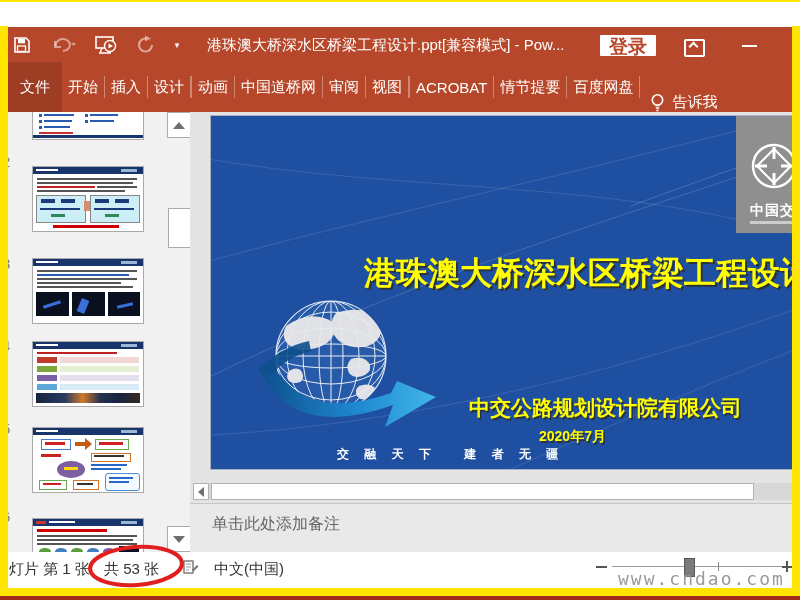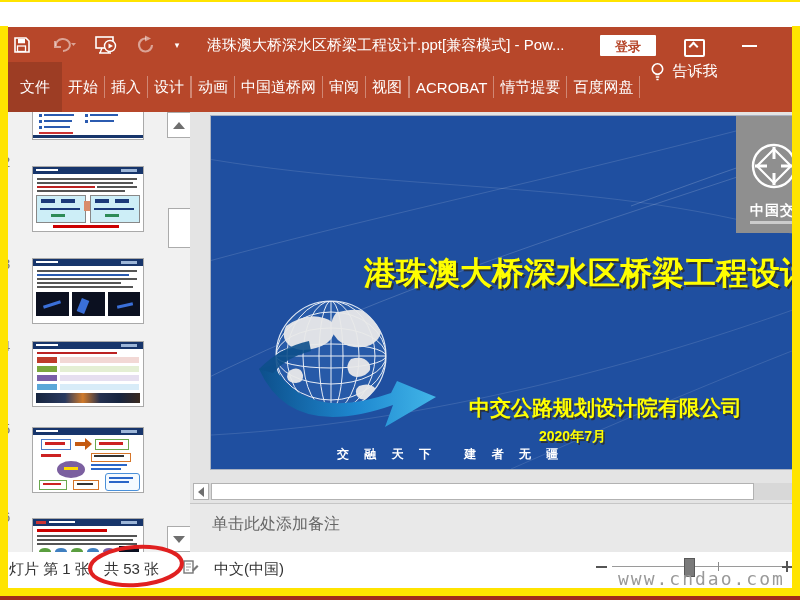--- a/index.html
+++ b/index.html
@@ -6,31 +6,31 @@
   #stage{position:relative;width:800px;height:600px;overflow:hidden;
          font-family:"Liberation Sans","DejaVu Sans",sans-serif;background:#fff;}
   .abs{position:absolute;}
   
   .topstrip{left:0;top:0;width:800px;height:27px;background:#fff;}
   .wm-top{left:4px;top:2px;font-family:"DejaVu Serif",serif;font-size:19px;color:#8a8a8a;letter-spacing:2px;z-index:70;}
   .titlebar{left:0;top:27px;width:800px;height:35px;background:#b7472a;}
   .qat-ic{top:35px;height:20px;display:flex;align-items:center;justify-content:center;}
   .doc-title{left:207px;top:35px;width:390px;height:20px;color:#fff;font-size:15px;line-height:20px;white-space:nowrap;overflow:hidden;}
   .login-btn{left:600px;top:35px;width:56px;height:21px;background:#fff;color:#b7472a;font-weight:bold;
-             font-size:13px;text-align:center;line-height:23px;border-radius:1px;}
+             font-size:19px;text-align:center;line-height:23px;border-radius:1px;}
   .ribbonopt{left:684px;top:39px;width:17px;height:14px;border:2px solid #fff;border-radius:2px;}
   .ribbonopt span{position:absolute;left:4px;top:2px;width:5px;height:5px;border-top:2px solid #fff;border-left:2px solid #fff;transform:rotate(45deg);}
   .minbtn{left:742px;top:45px;width:15px;height:2px;background:#fff;}
   
   .ribbon{left:0;top:62px;width:800px;height:50px;background:#b7472a;border-bottom:2px solid rgba(0,0,0,.18);
           display:flex;align-items:stretch;color:#fff;font-size:15px;}
   .ftab{width:54px;background:rgba(0,0,0,.14);display:flex;align-items:center;justify-content:center;margin-left:8px;}
   .rtab{padding:0 6px;display:flex;align-items:center;justify-content:center;white-space:nowrap;}
   .tabsep{width:1px;height:22px;background:rgba(255,255,255,.35);align-self:center;}
-  .tellme{display:flex;align-items:flex-start;margin-left:10px;}
+  .tellme{display:flex;align-items:flex-end;margin-left:10px;}
   
   .panel{left:0;top:112px;width:190px;height:440px;background:#f1f1f1;overflow:hidden;border-right:1px solid #cfcfcf;}
   .slnum{position:absolute;left:2px;width:14px;font-size:15px;color:#7d7d7d;}
   .thumb{position:absolute;left:32px;width:110px;background:#fff;border:1px solid #a9a9a9;}
   .thumb .d{position:absolute;}
   .sbtn{position:absolute;left:167px;width:22px;height:24px;background:#fff;border:1px solid #ababab;
         display:flex;align-items:center;justify-content:center;}
   .tri-up{width:0;height:0;border-left:6px solid transparent;border-right:6px solid transparent;border-bottom:7px solid #6f6f6f;}
   .tri-dn{width:0;height:0;border-left:6px solid transparent;border-right:6px solid transparent;border-top:7px solid #6f6f6f;}
   .tri-lf{width:0;height:0;border-top:5px solid transparent;border-bottom:5px solid transparent;border-right:6px solid #6f6f6f;}

